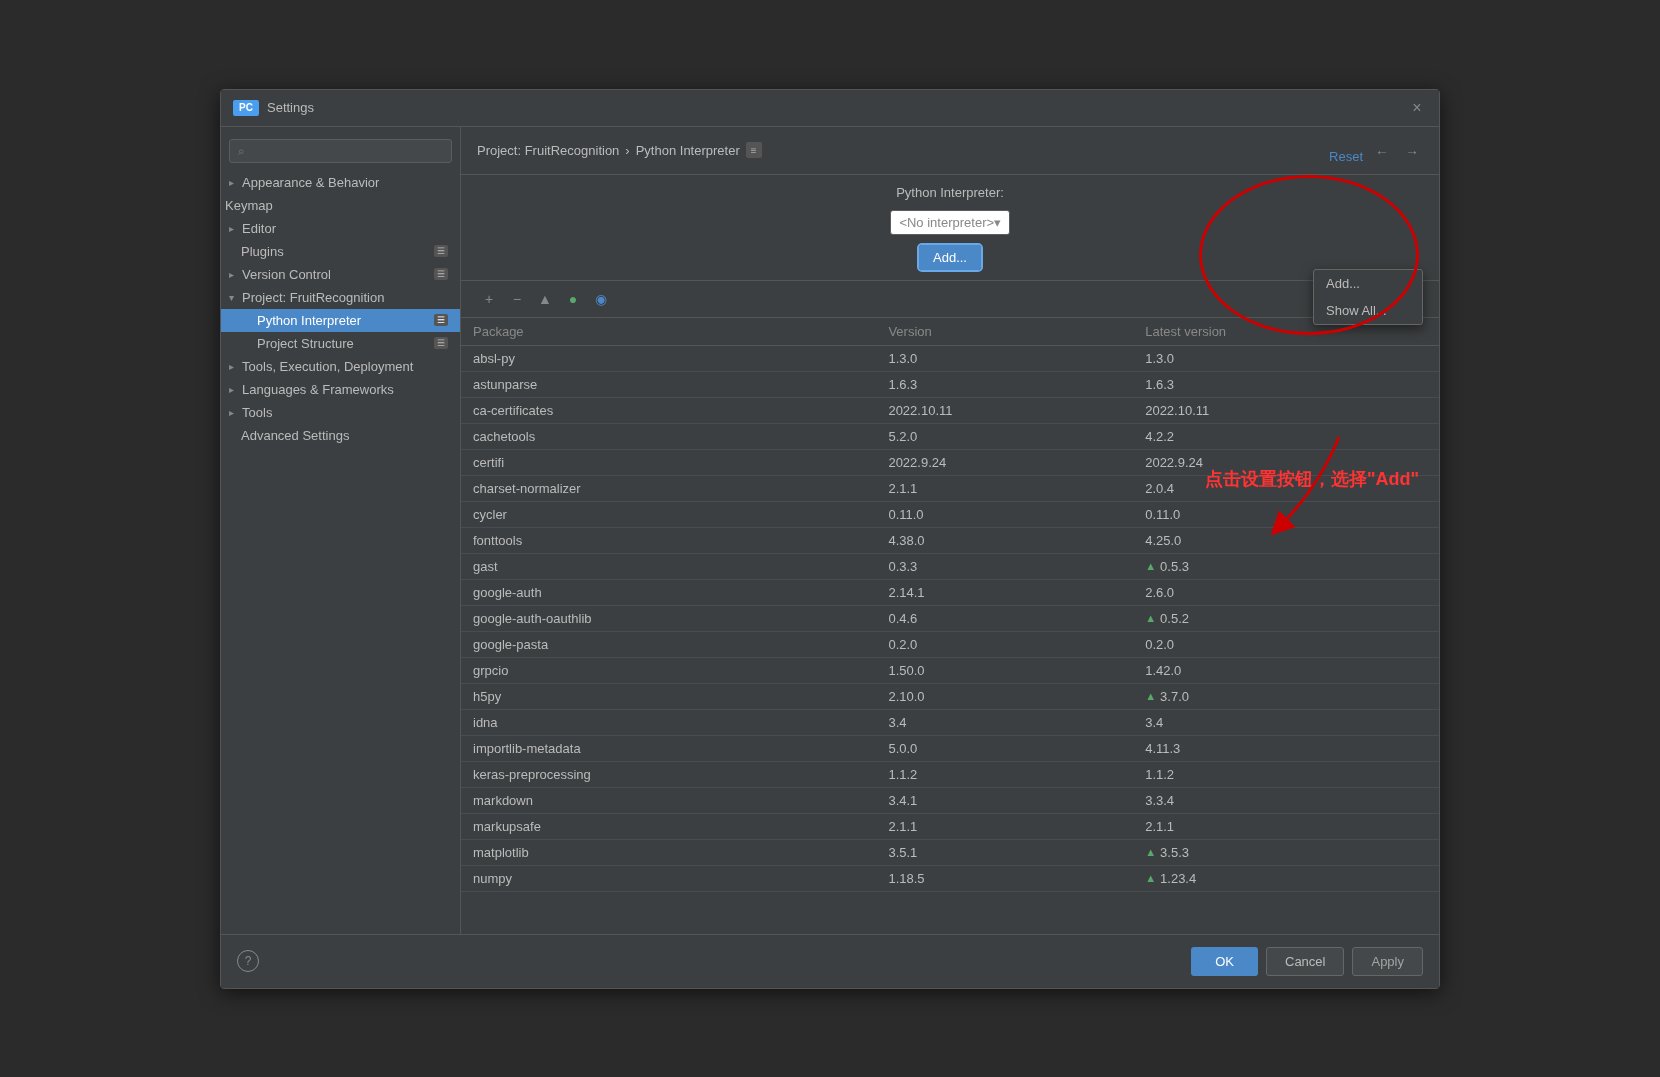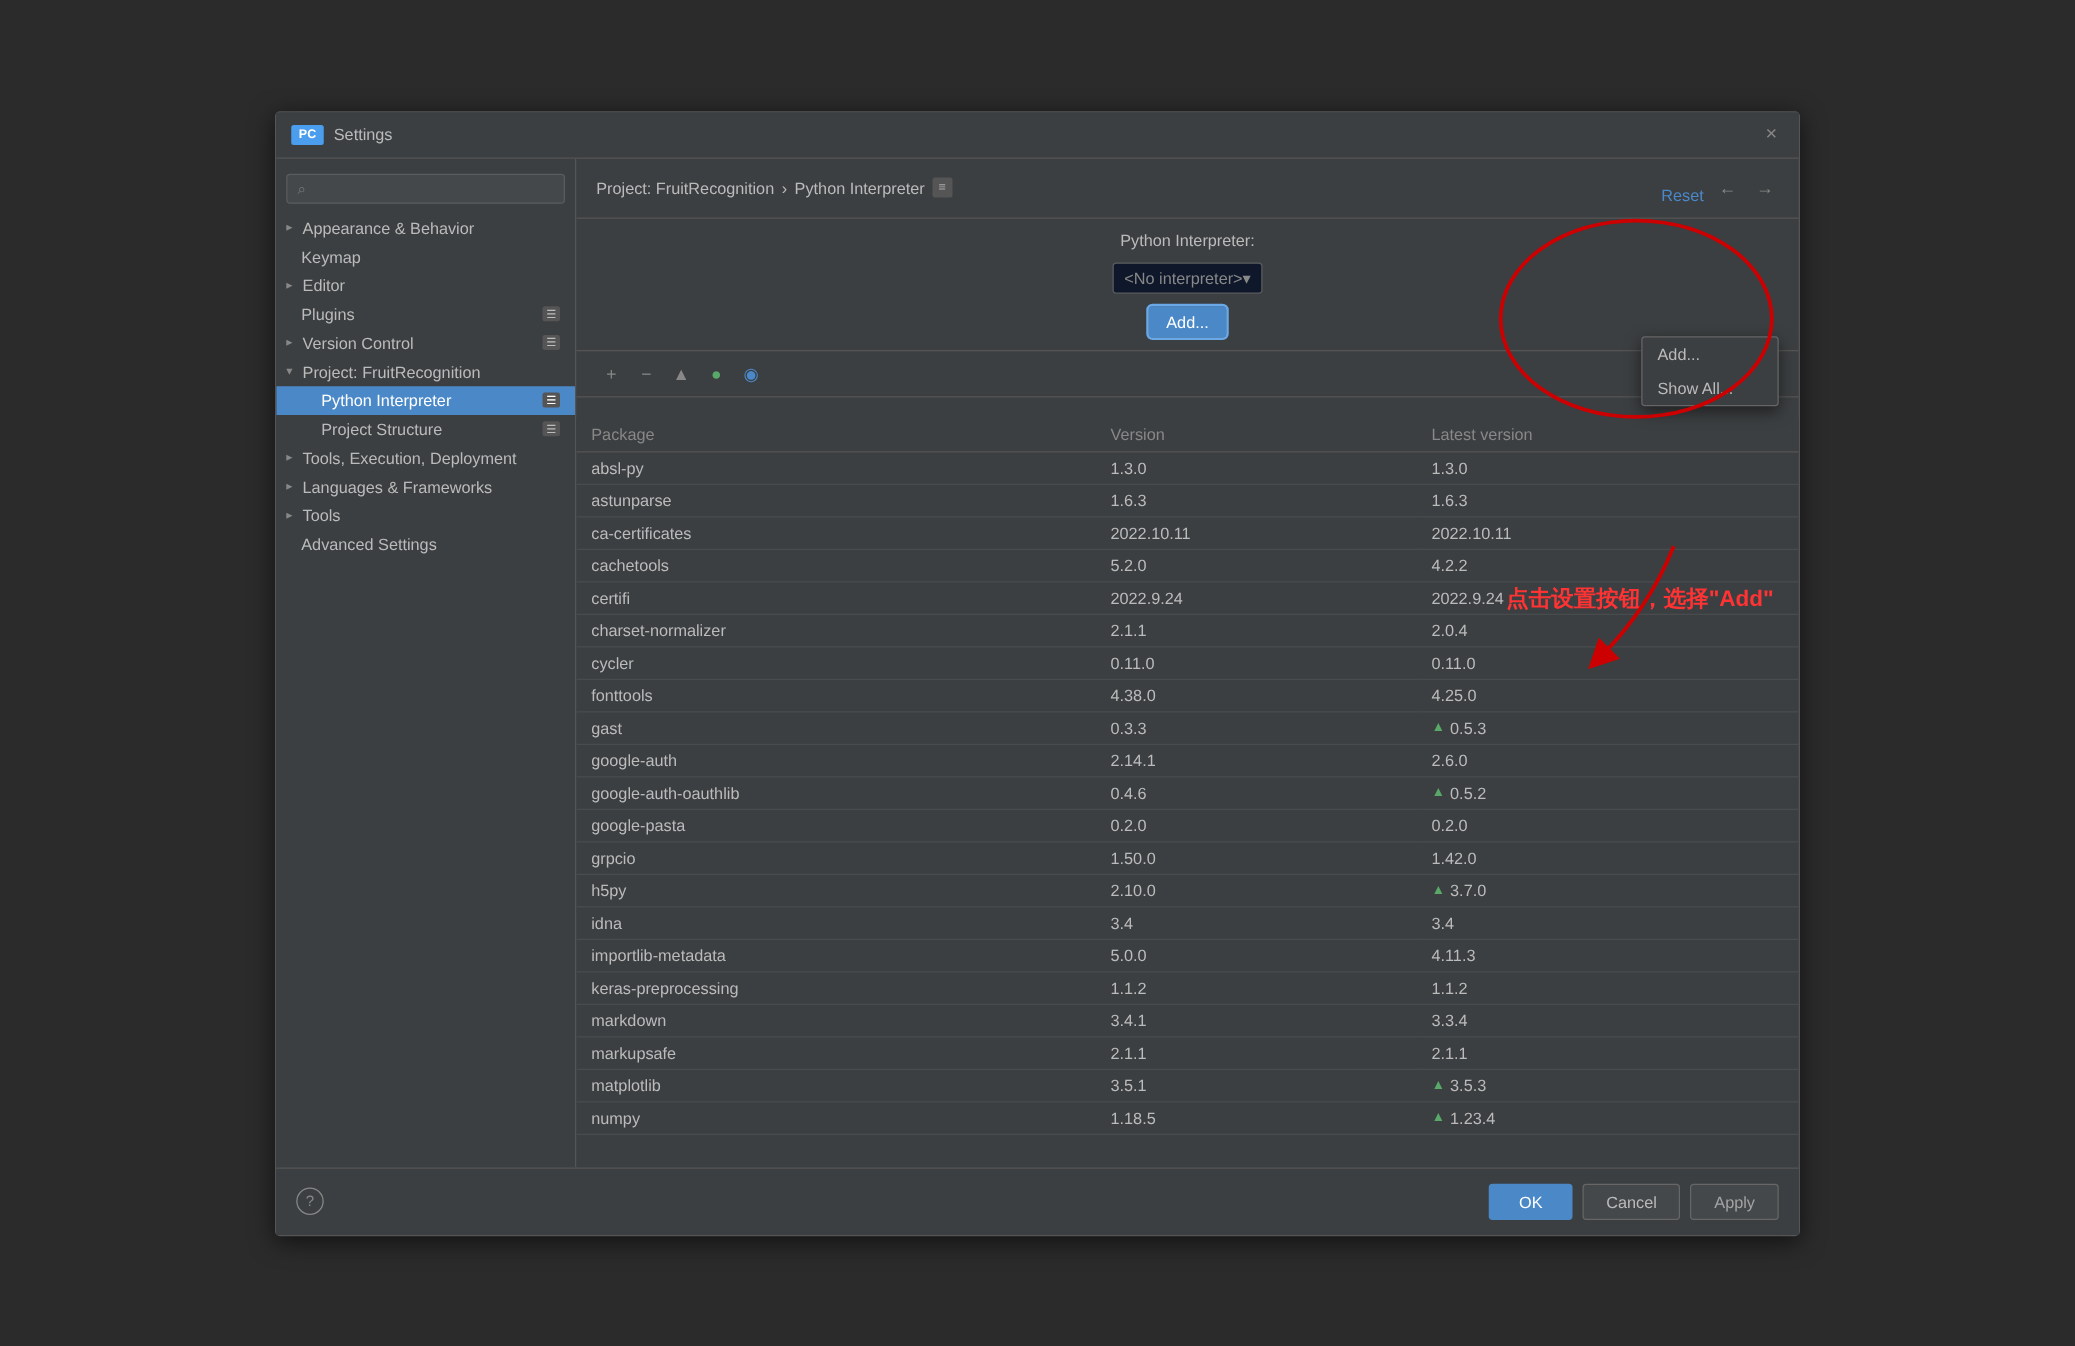--- a/index.html
+++ b/index.html
@@ -191,21 +191,21 @@
       border-bottom: 1px solid #555;
       flex-direction: column;
     }
     .interpreter-label {
       color: #bbbbbb;
       font-size: 13px;
       white-space: nowrap;
     }
     .interpreter-select {
       flex: 1;
-      background: #0f172a;
+      background: #ffffff;
       border: 1px solid #5a5d5f;
       border-radius: 3px;
       padding: 4px 8px;
       color: #888;
       font-size: 13px;
       cursor: pointer;
       display: flex;
       align-items: center;
       justify-content: space-between;
     }
@@ -256,21 +256,20 @@
       justify-content: center;
       border-radius: 3px;
       font-size: 14px;
     }
     .toolbar-btn.green { color: #59a869; }
     .toolbar-btn.blue { color: #4a88c7; }
     .table-container {
       flex: 1;
       overflow-y: auto;
       overflow-x: hidden;
-      margin-top: 16px;
     }
     table {
       width: 100%;
       border-collapse: collapse;
     }
     thead tr {
       background: #3c3f41;
       border-bottom: 1px solid #555;
     }
     thead th {
@@ -411,21 +410,21 @@
 
     <div class="sidebar">
       <input class="search-box" type="text" placeholder="⌕" style="">
 
       
       <div class="sidebar-item parent">
         <span class="arrow">▸</span>
         <span>Appearance &amp; Behavior</span>
       </div>
       
-      <div class="sidebar-item" style="padding-left:20px;">
+      <div class="sidebar-item" style="padding-left:4px;">
         <span>Keymap</span>
       </div>
       
       <div class="sidebar-item parent">
         <span class="arrow">▸</span>
         <span>Editor</span>
       </div>
       
       <div class="sidebar-item" style="padding-left:20px;">
         <span>Plugins</span>

